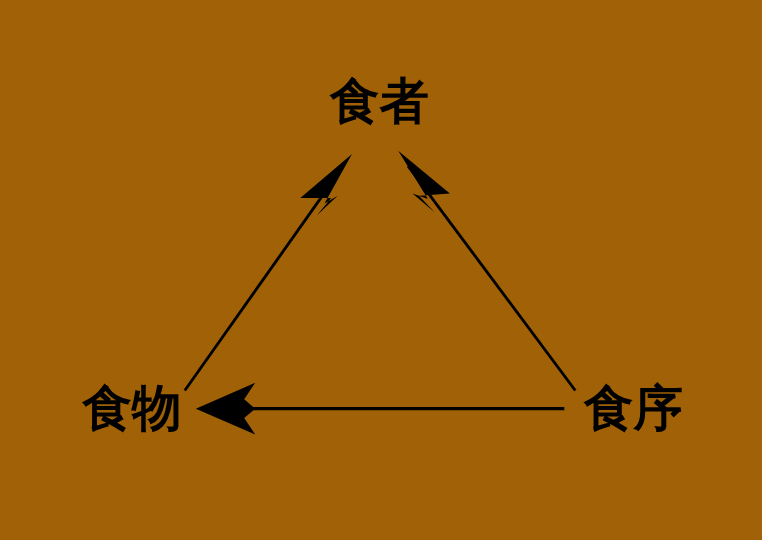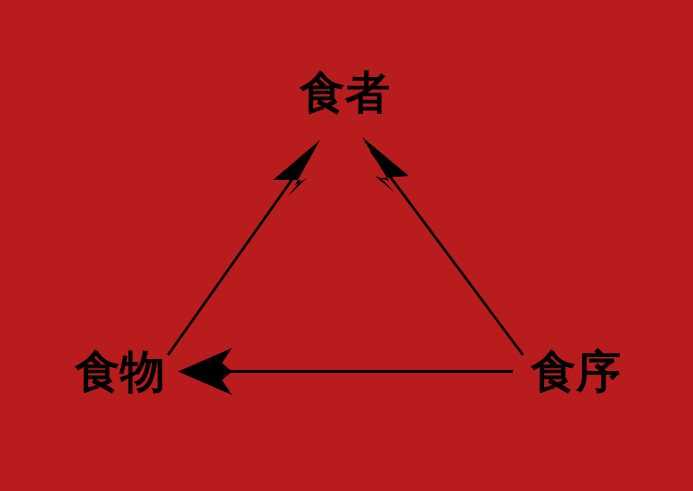--- a/index.html
+++ b/index.html
@@ -8,21 +8,21 @@
     padding: 0;
     background: #ffffff;
   }
   body {
     font-family: "DejaVu Sans", sans-serif;
   }
   #canvas {
     position: relative;
     width: 693px;
     height: 491px;
-    background: #b91c1c;
+    background: #a16207;
     overflow: hidden;
   }
   #diagram-svg {
     position: absolute;
     left: 0;
     top: 0;
     width: 693px;
     height: 491px;
     display: block;
   }

